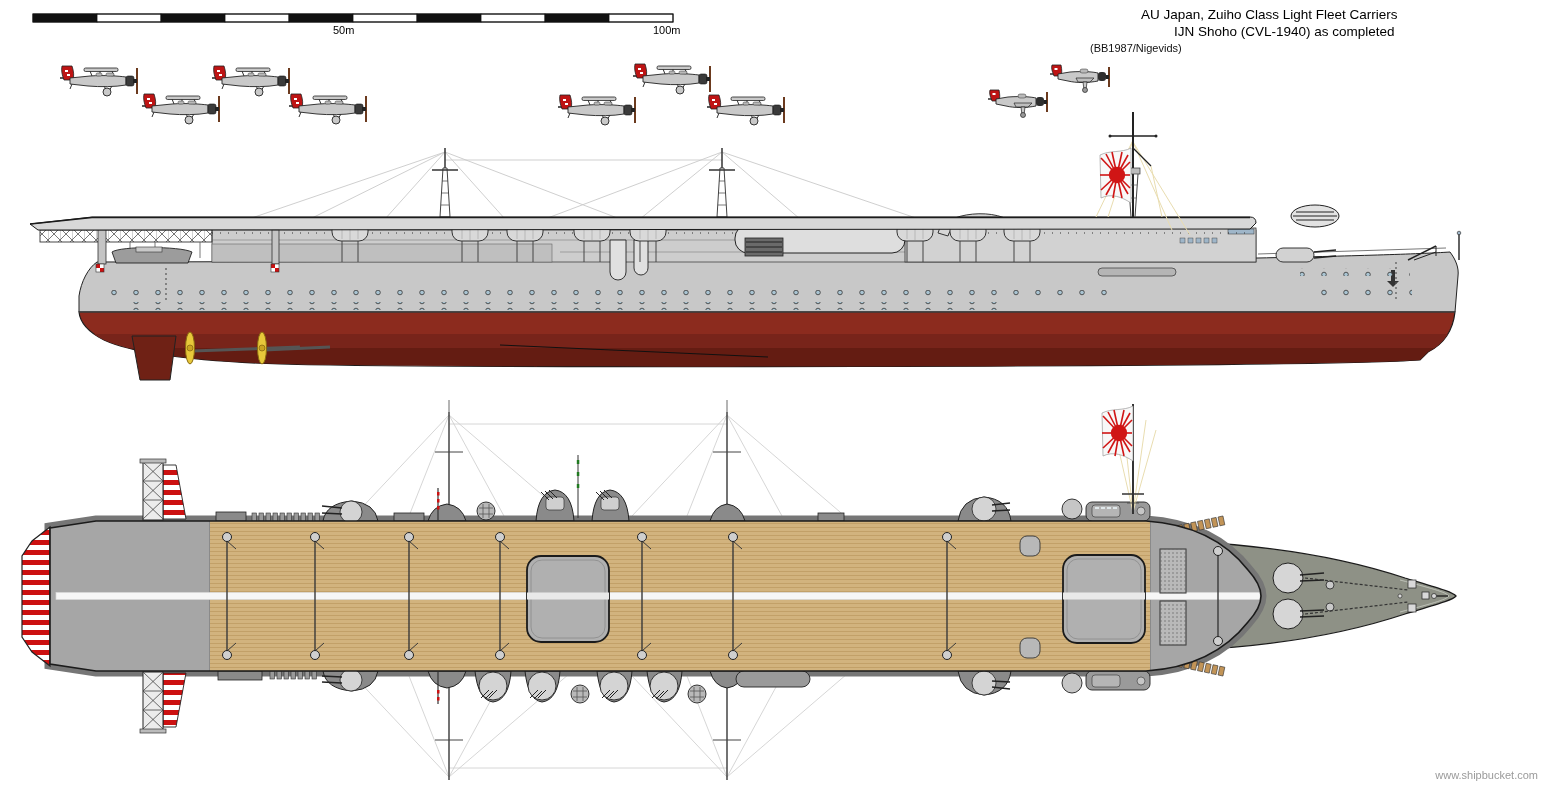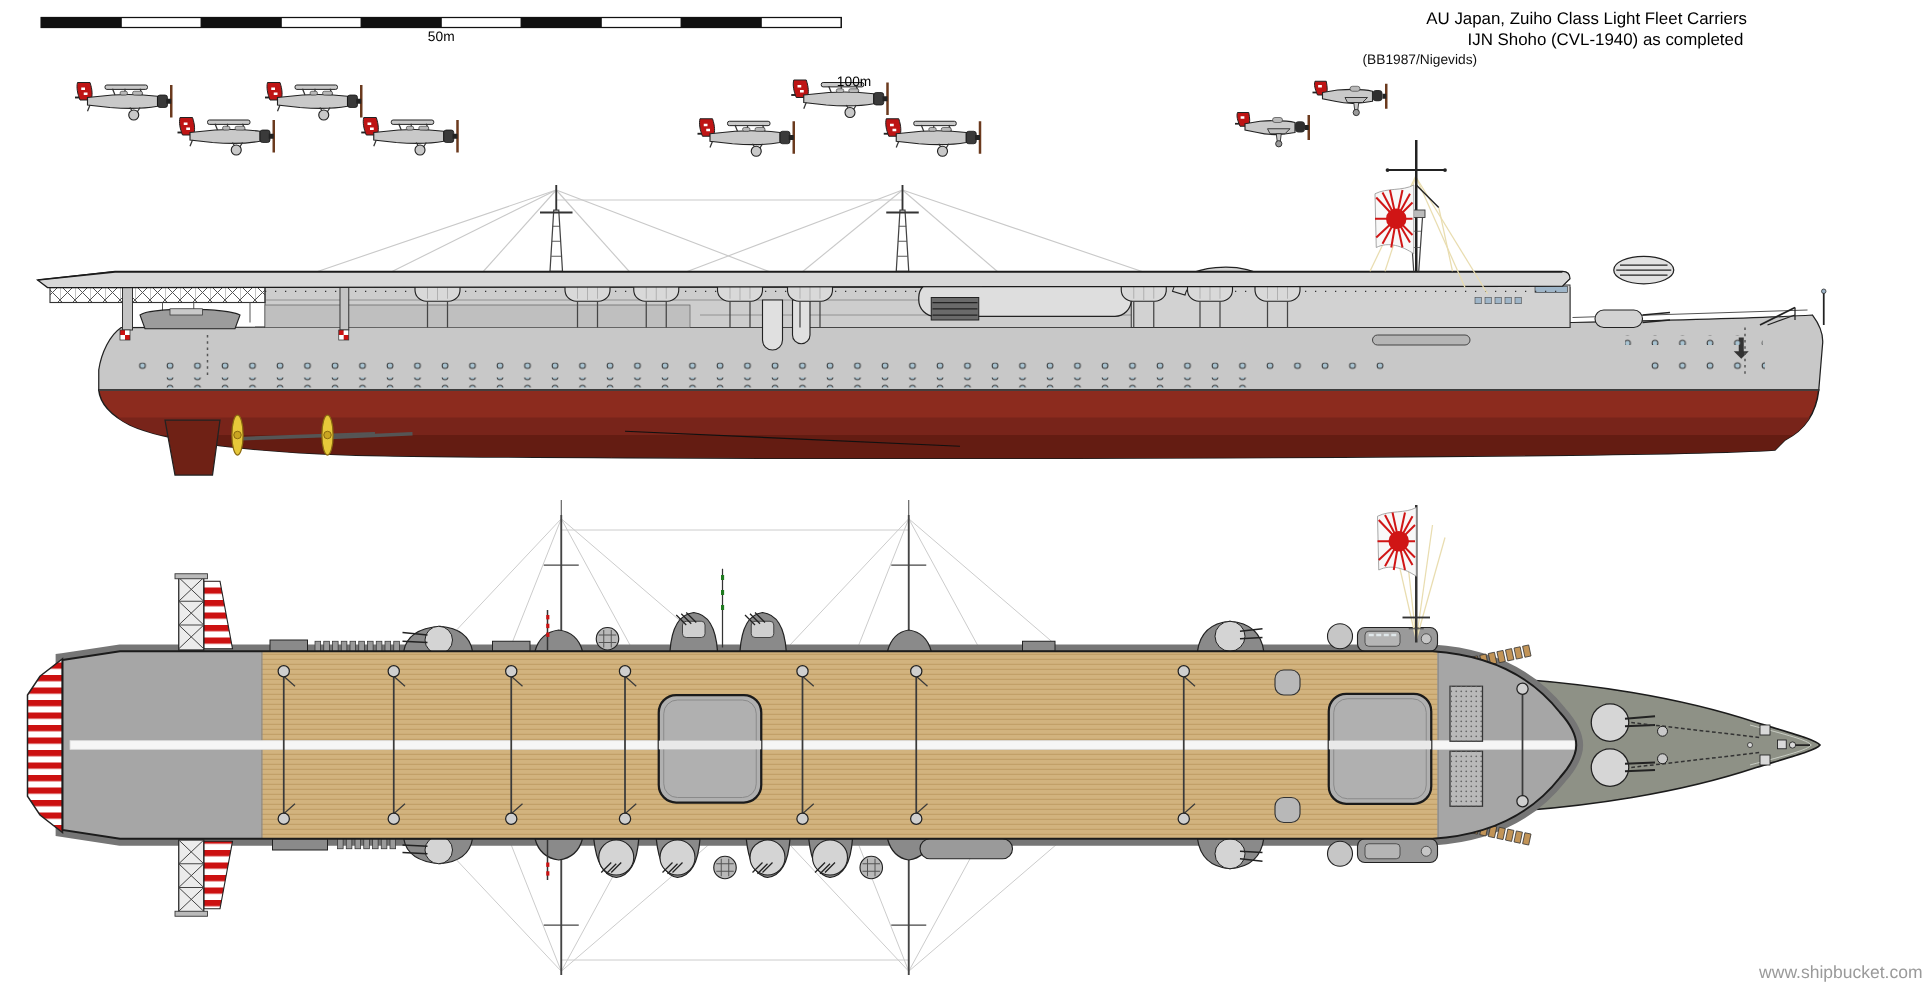--- a/index.html
+++ b/index.html
@@ -3,21 +3,21 @@
 <meta charset="utf-8">
 <style>
   html,body{margin:0;padding:0;background:#fff;}
   .stage{position:relative;width:1542px;height:792px;background:#fff;overflow:hidden;
          font-family:"Liberation Sans",sans-serif;}
   .stage svg{position:absolute;left:0;top:0;}
   .txt{position:absolute;color:#000;white-space:nowrap;}
   .title-l1,.title-l2{font-size:13.5px;line-height:17px;}
   .title-l3{font-size:11px;line-height:14px;color:#111;}
   .scale-label{font-size:11px;color:#000;}
-  .watermark{font-size:14px;color:#9a9a9a;}
+  .watermark{font-size:11px;color:#9a9a9a;}
 </style>
 </head>
 <body>
 
 <div class="stage">
 
 <svg width="1542" height="792" viewBox="0 0 1542 792">
 <defs>
   <pattern id="wood" width="10" height="4" patternUnits="userSpaceOnUse">
     <rect width="10" height="4" fill="#d2b37e"></rect>
@@ -602,18 +602,18 @@
     <use href="#sym-flag" x="1100" y="404"></use>
   </g>
 </g>
 
 </svg>
 
 <div class="txt title-l1" style="left:1141px;top:6px;">AU Japan, Zuiho Class Light Fleet Carriers</div>
 <div class="txt title-l2" style="left:1174px;top:23px;">IJN Shoho (CVL-1940) as completed</div>
 <div class="txt title-l3" style="left:1090px;top:41px;">(BB1987/Nigevids)</div>
 
-<div class="txt scale-label" style="left:333px;top:24px;width:40px;text-align:center;">50m</div>
-<div class="txt scale-label" style="left:653px;top:24px;width:44px;text-align:right;margin-top:36px;">100m</div>
+<div class="txt scale-label" style="left:333px;top:24px;width:40px;text-align:left;">50m</div>
+<div class="txt scale-label" style="left:653px;top:24px;width:44px;text-align:left;">100m</div>
 
 <div class="txt watermark" style="right:4px;top:769px;">www.shipbucket.com</div>
 
 </div>
 
 </body></html>

